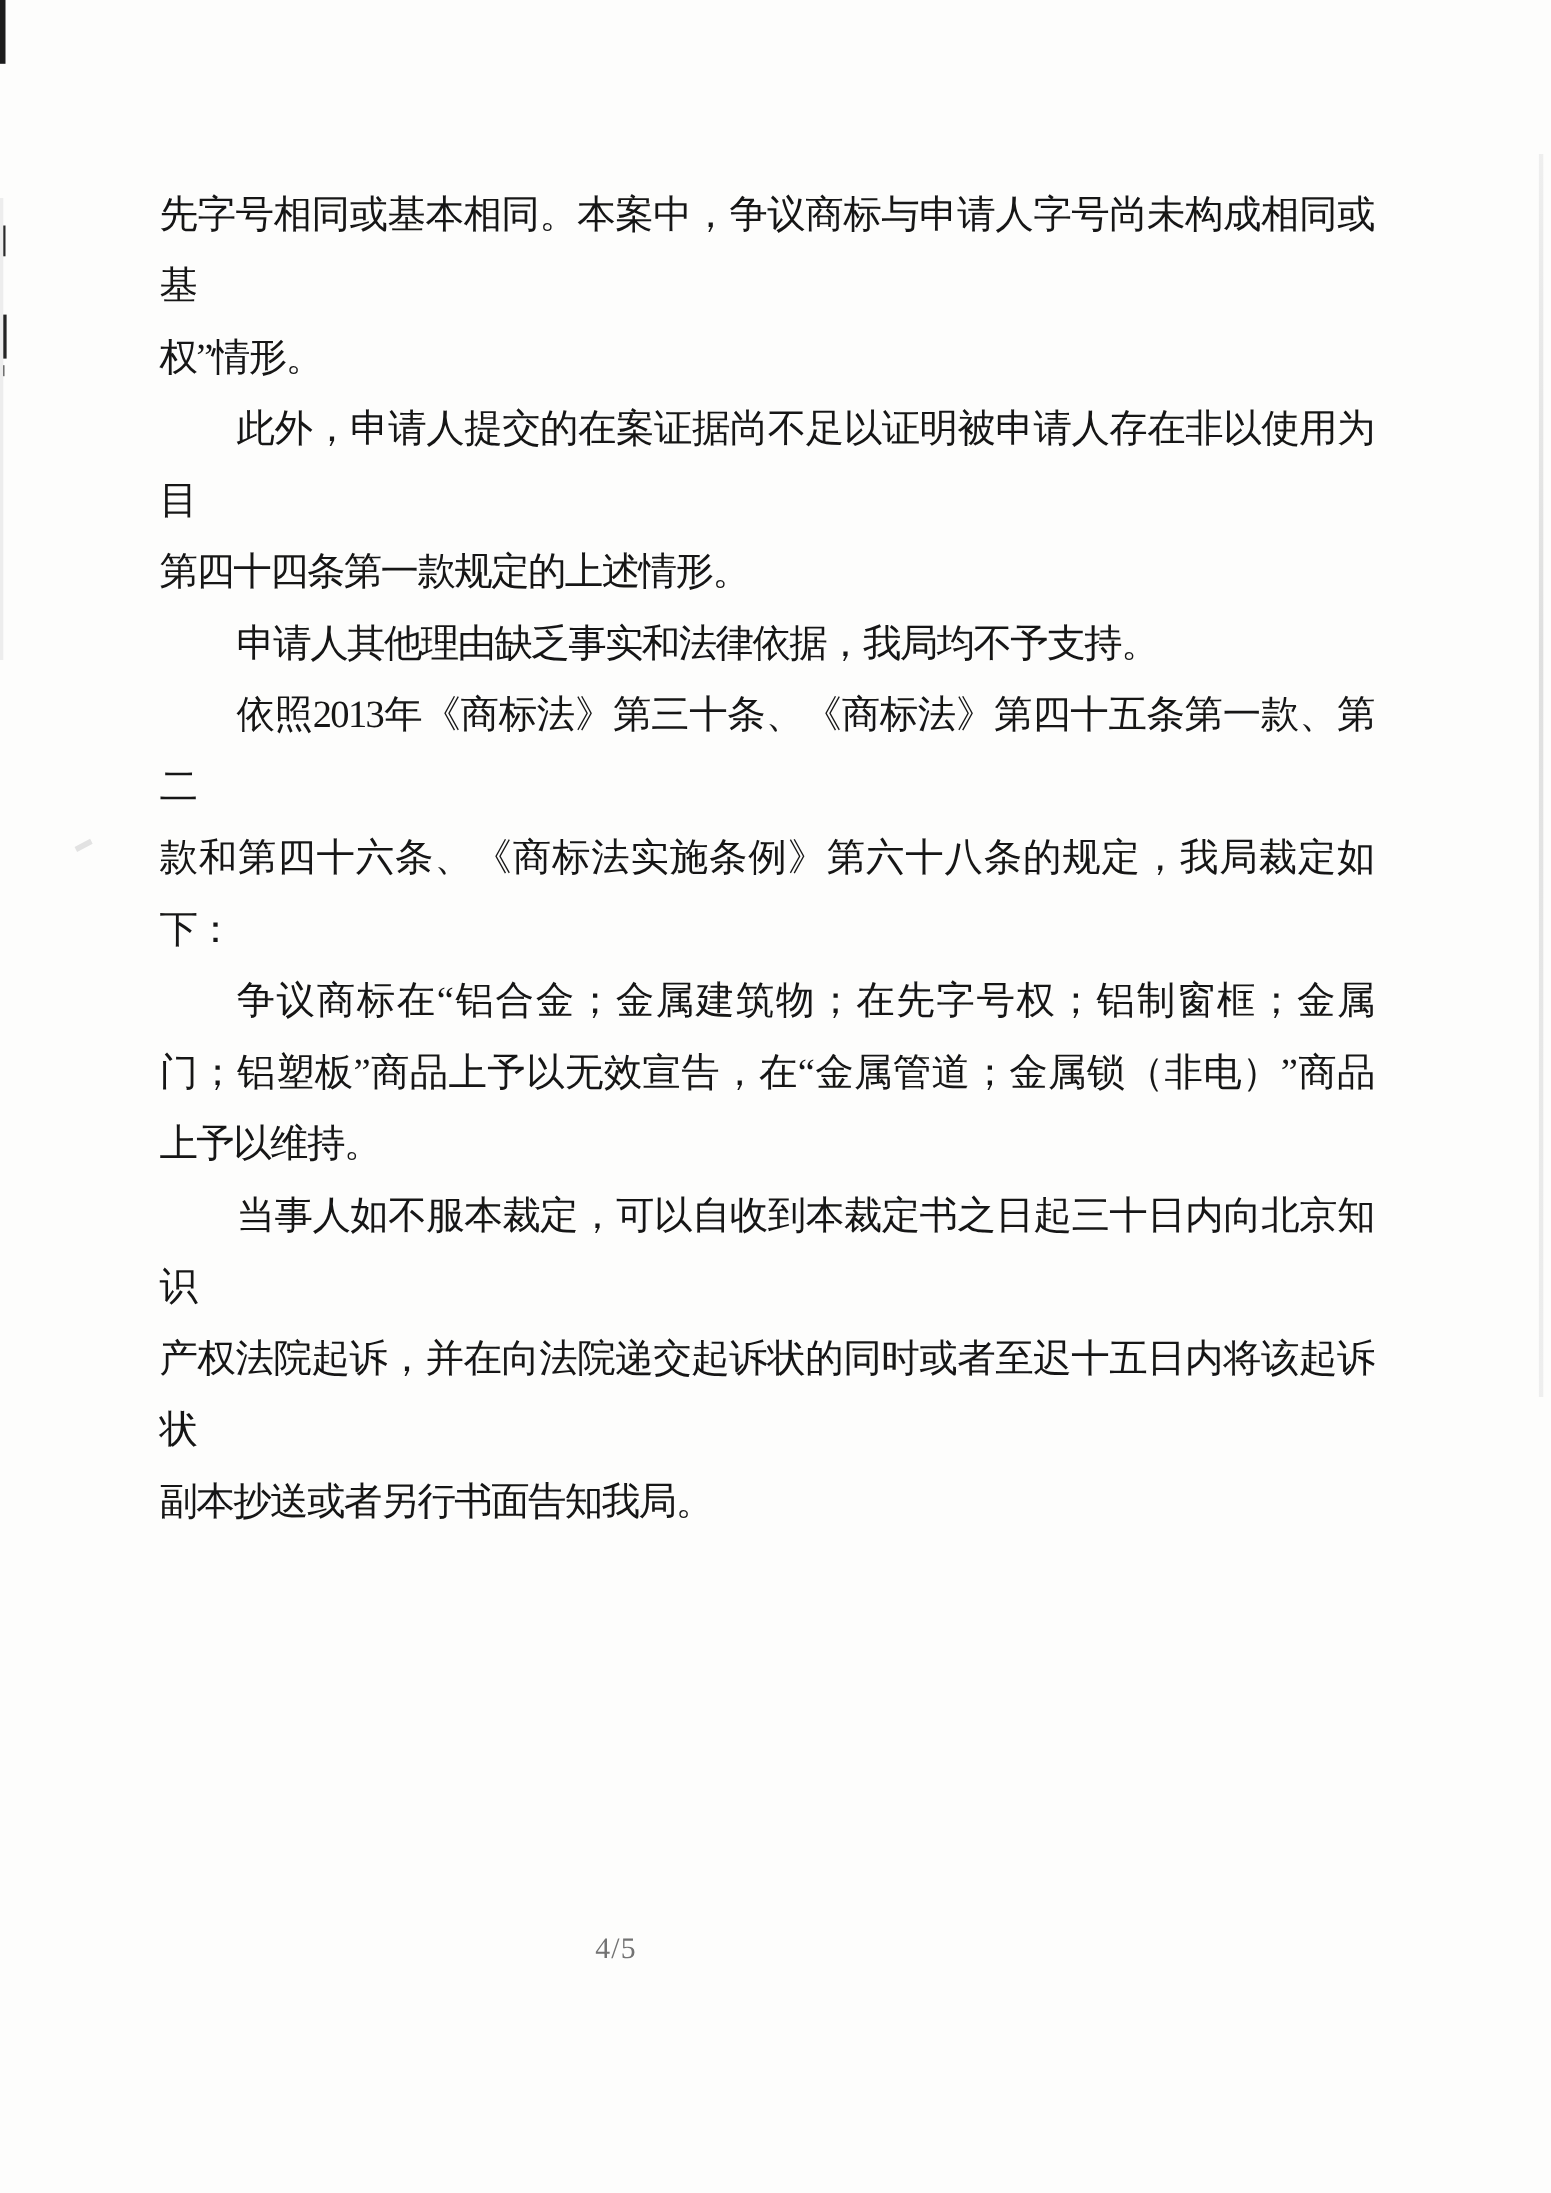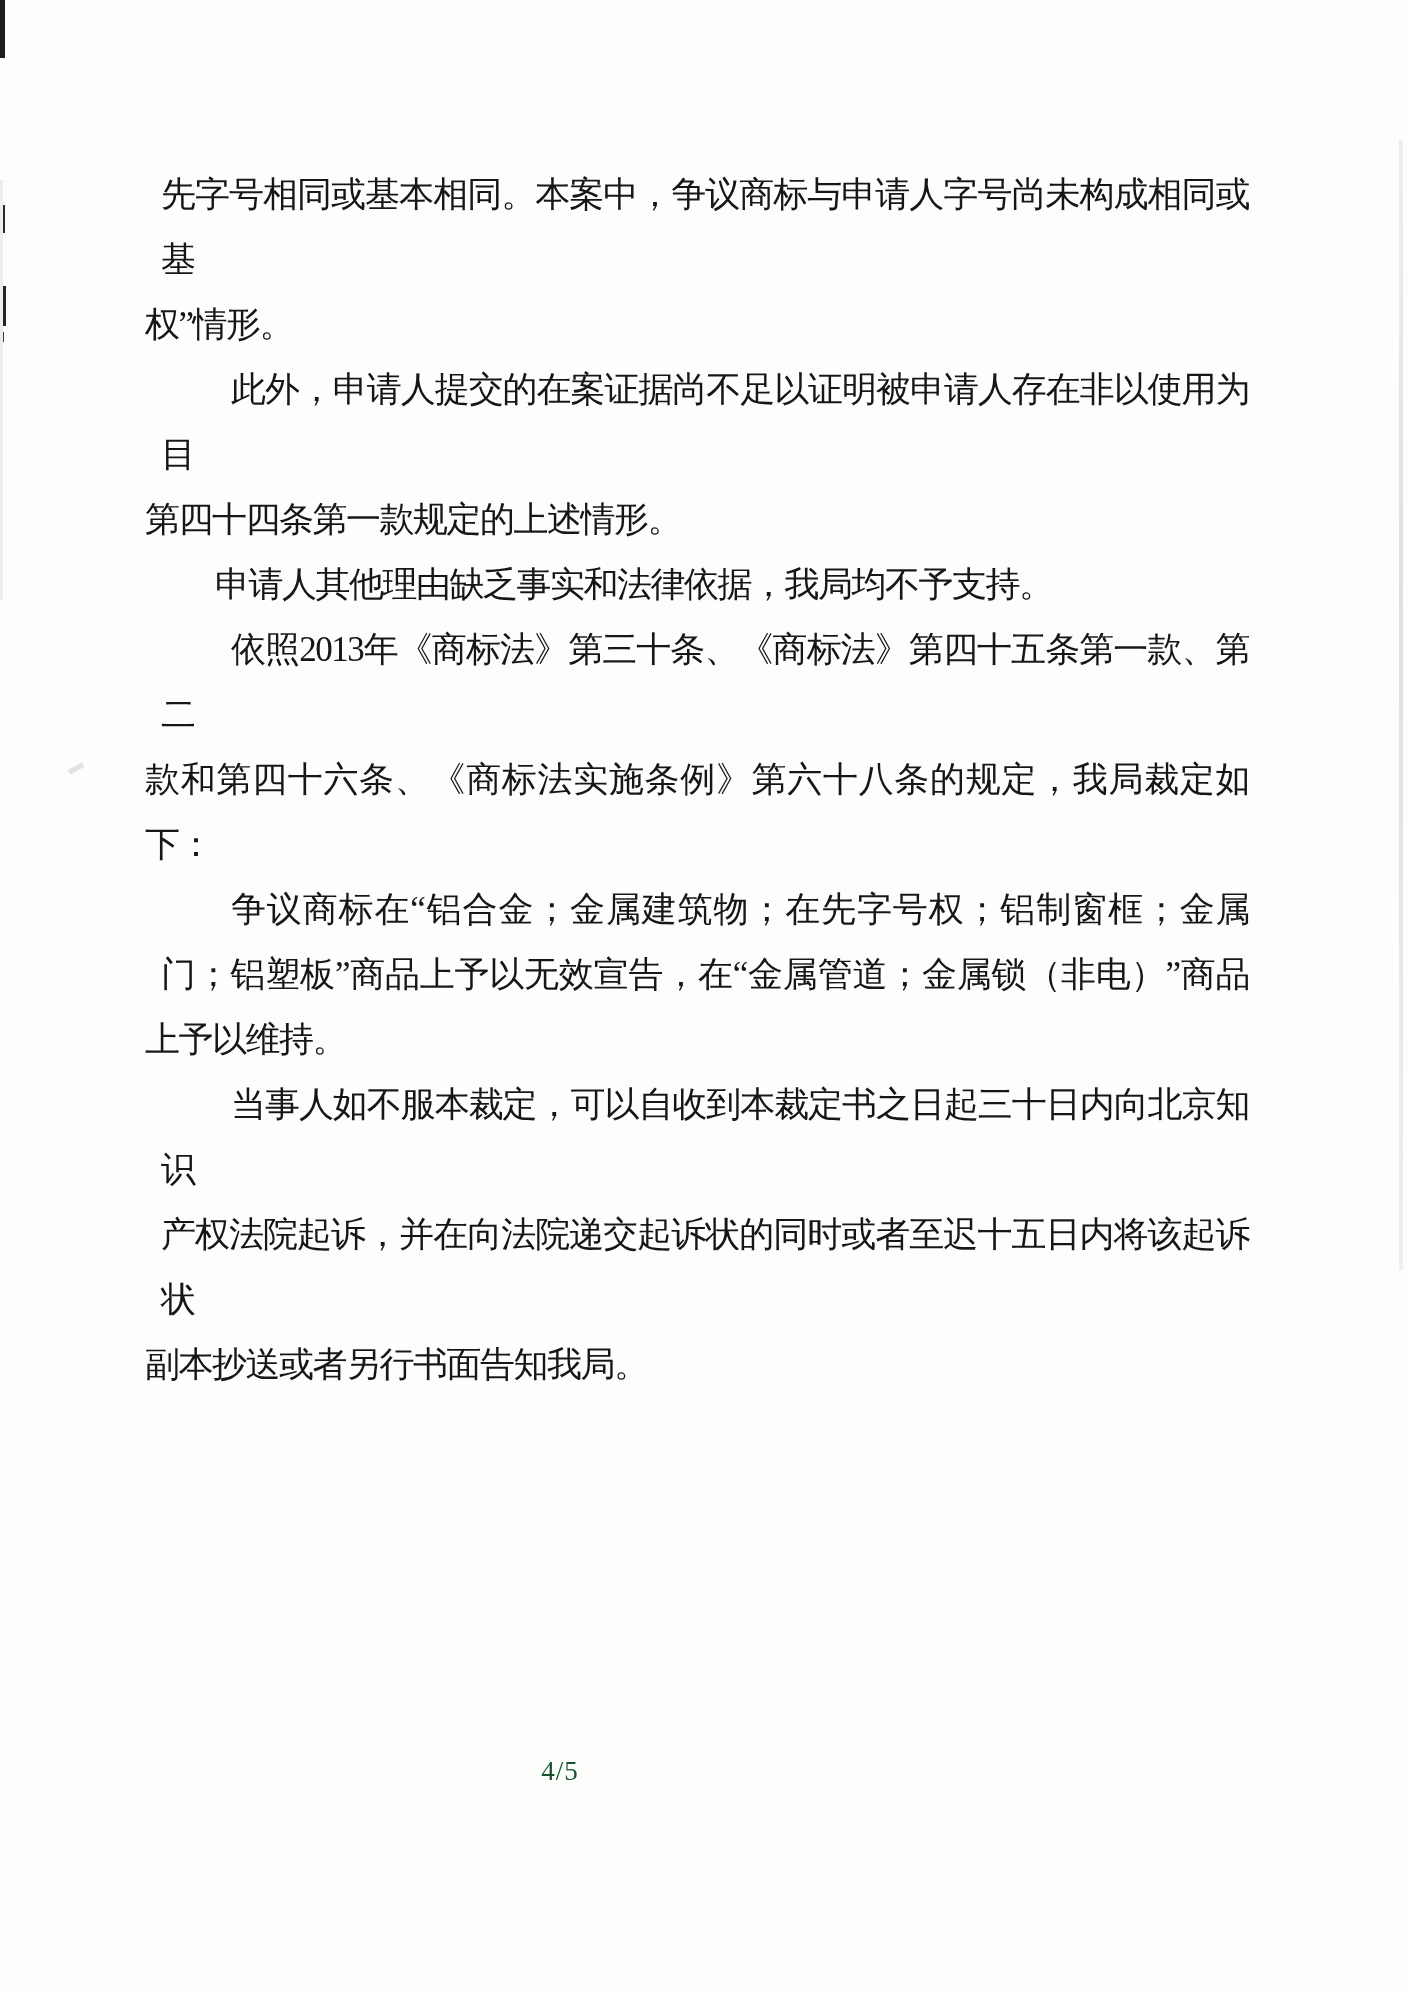--- a/index.html
+++ b/index.html
@@ -25,34 +25,33 @@
     color: #161616;
     letter-spacing: -1.5px;
   }
   .line {
     text-align: justify;
     text-align-last: auto;
     white-space: normal;
   }
   .line.fill {
     text-align-last: justify;
-    margin-left: 16px;
   }
   .line.indent {
     text-indent: 70px;
   }
   .page-num {
     position: absolute;
     top: 1756px;
     left: 460px;
     width: 200px;
     text-align: center;
     font-size: 27px;
     letter-spacing: 1px;
-    color: #14532d;
+    color: #737373;
     font-family: "Liberation Serif", "DejaVu Serif", serif;
   }
   
   .artifact { position: absolute; }
   .art-topleft-bar   { left: 0; top: 0; width: 5px; height: 58px; background: #1c1c1c; }
   .art-tick1         { left: 0; top: 205px; width: 5px; height: 28px; background: #2a2a2a; }
   .art-tick2         { left: 0; top: 286px; width: 6px; height: 40px; background: #242424; }
   .art-tick3         { left: 0; top: 332px; width: 4px; height: 10px; background: #3a3a3a; }
   .art-left-shade    { left: 0; top: 180px; width: 3px; height: 420px; background: #ededed; }
   .art-right-line    { left: 1399px; top: 140px; width: 4px; height: 1130px;

